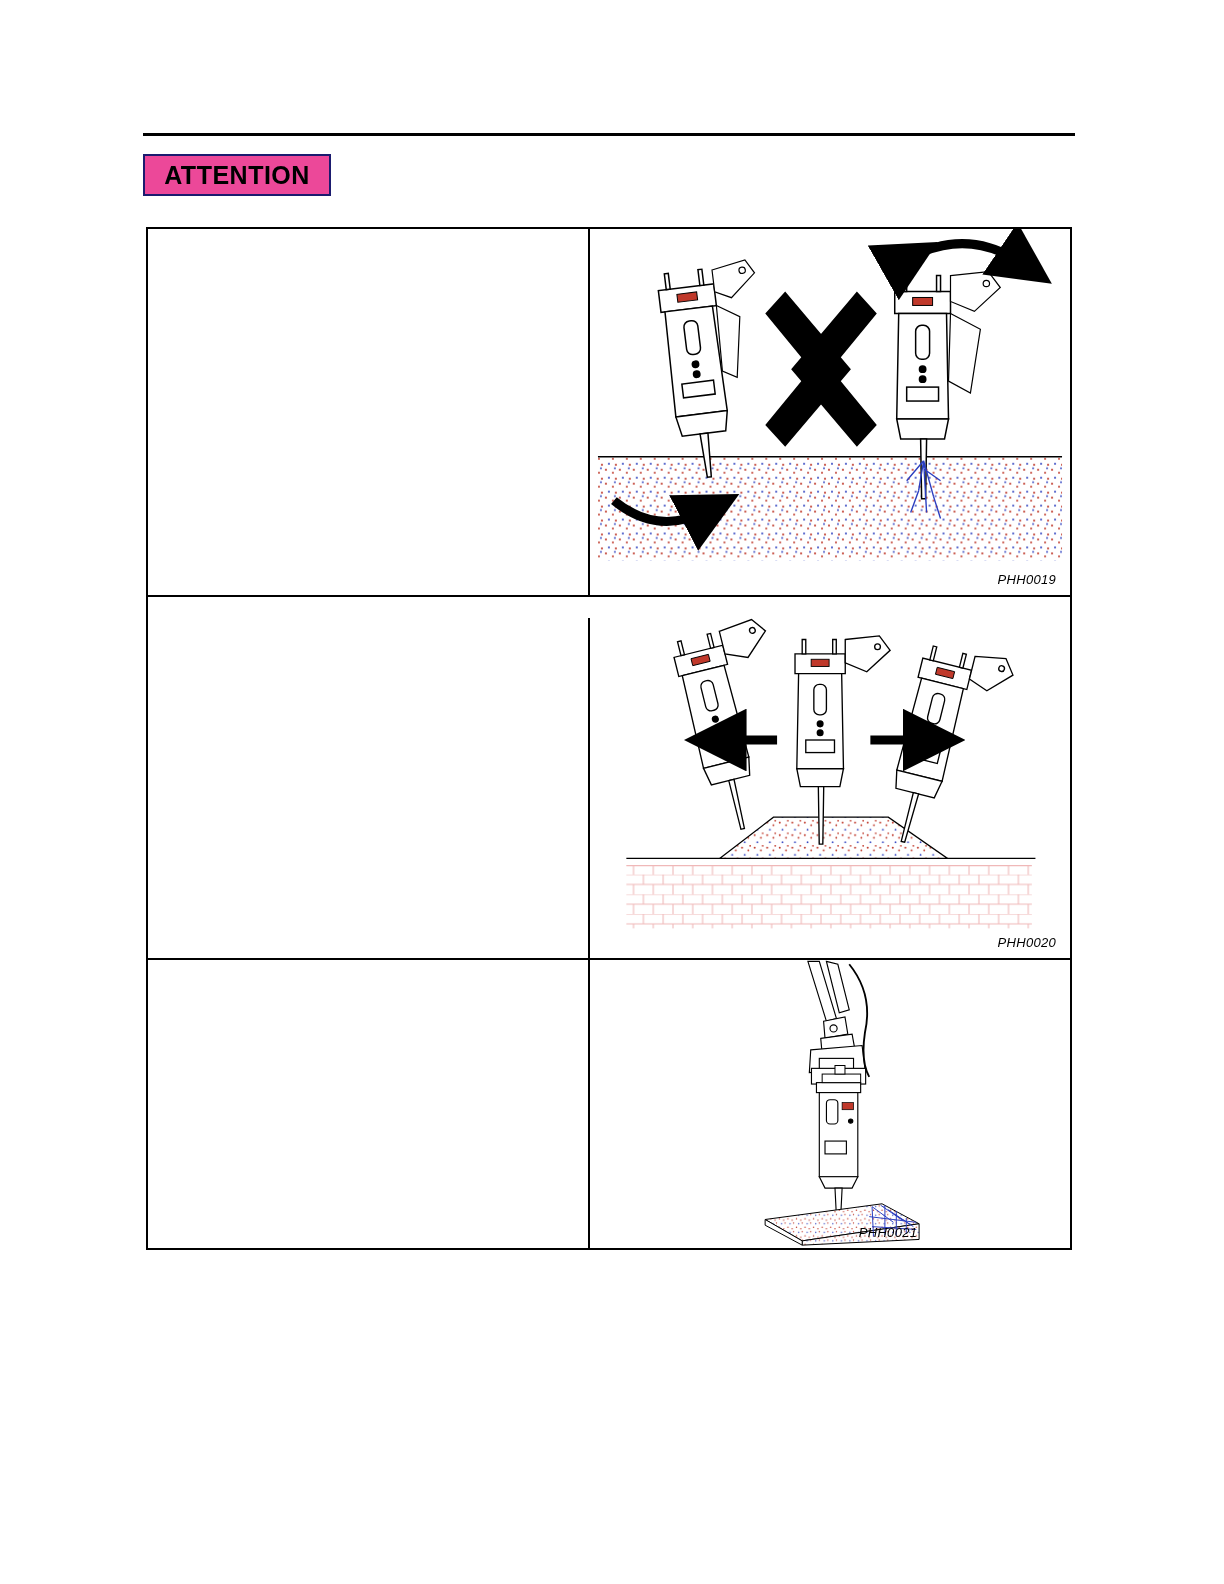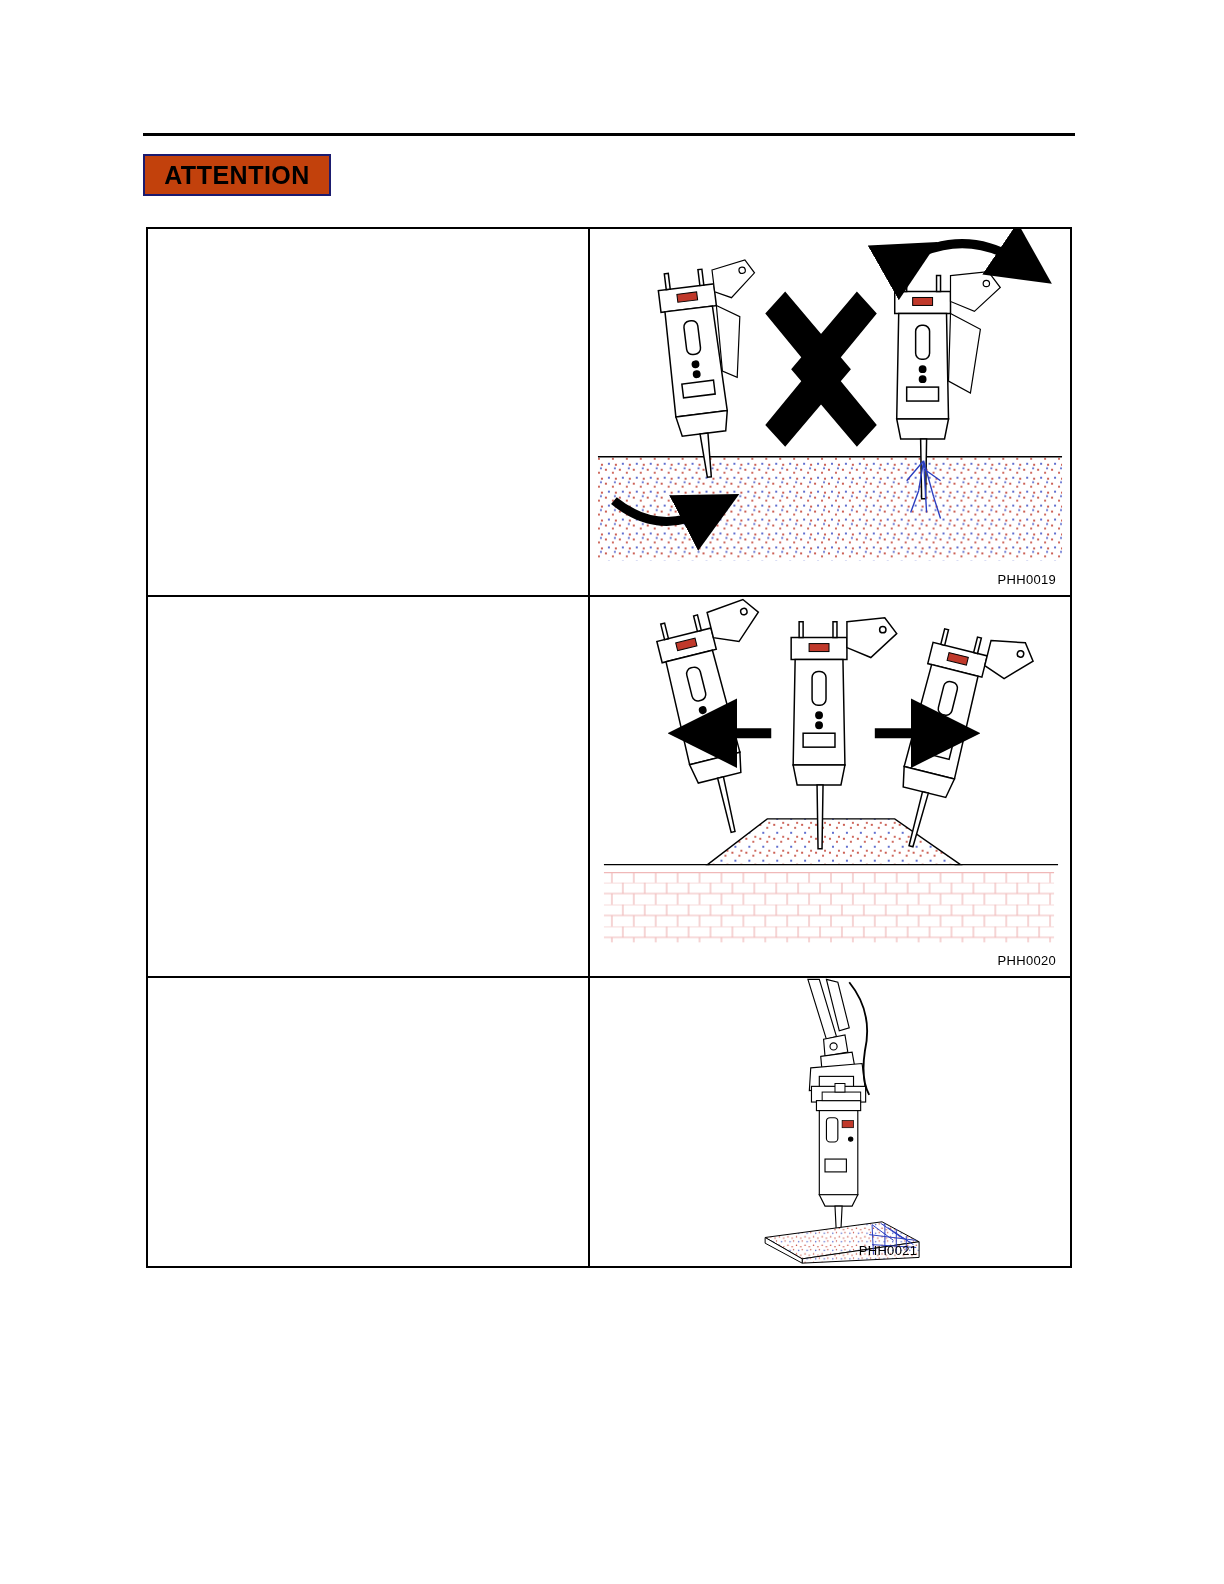--- a/index.html
+++ b/index.html
@@ -34,21 +34,21 @@
   }
 
   
   .attention-box {
     position: absolute;
     left: 143px;
     top: 154px;
     width: 184px;
     height: 38px;
     border: 2px solid #1b1b6f;
-    background: #c2410c;
+    background: #ec4899;
     display: flex;
     align-items: center;
     justify-content: center;
   }
   .attention-box .label {
     font-size: 25px;
     font-weight: bold;
     letter-spacing: 0.5px;
     color: #000;
   }
@@ -73,23 +73,24 @@
     box-sizing: border-box;
     border-right: 2px solid #000;
     padding: 14px 16px;
     font-size: 15px;
     line-height: 1.45;
   }
   .cell-fig {
     flex: 1;
     box-sizing: border-box;
     position: relative;
+    font-style: italic;
   }
   .row-1 .cell-text, .row-1 .cell-fig { height: 366px; }
-  .row-2 .cell-text, .row-2 .cell-fig { height: 379px; }
+  .row-2 .cell-text, .row-2 .cell-fig { height: 340px; margin-top: 21px; }
   .row-3 .cell-text, .row-3 .cell-fig { height: 288px; }
 
   .fig-code {
     position: absolute;
     right: 14px;
     bottom: 8px;
     font-size: 13px;
     letter-spacing: 0.3px;
     color: #000;
   }

